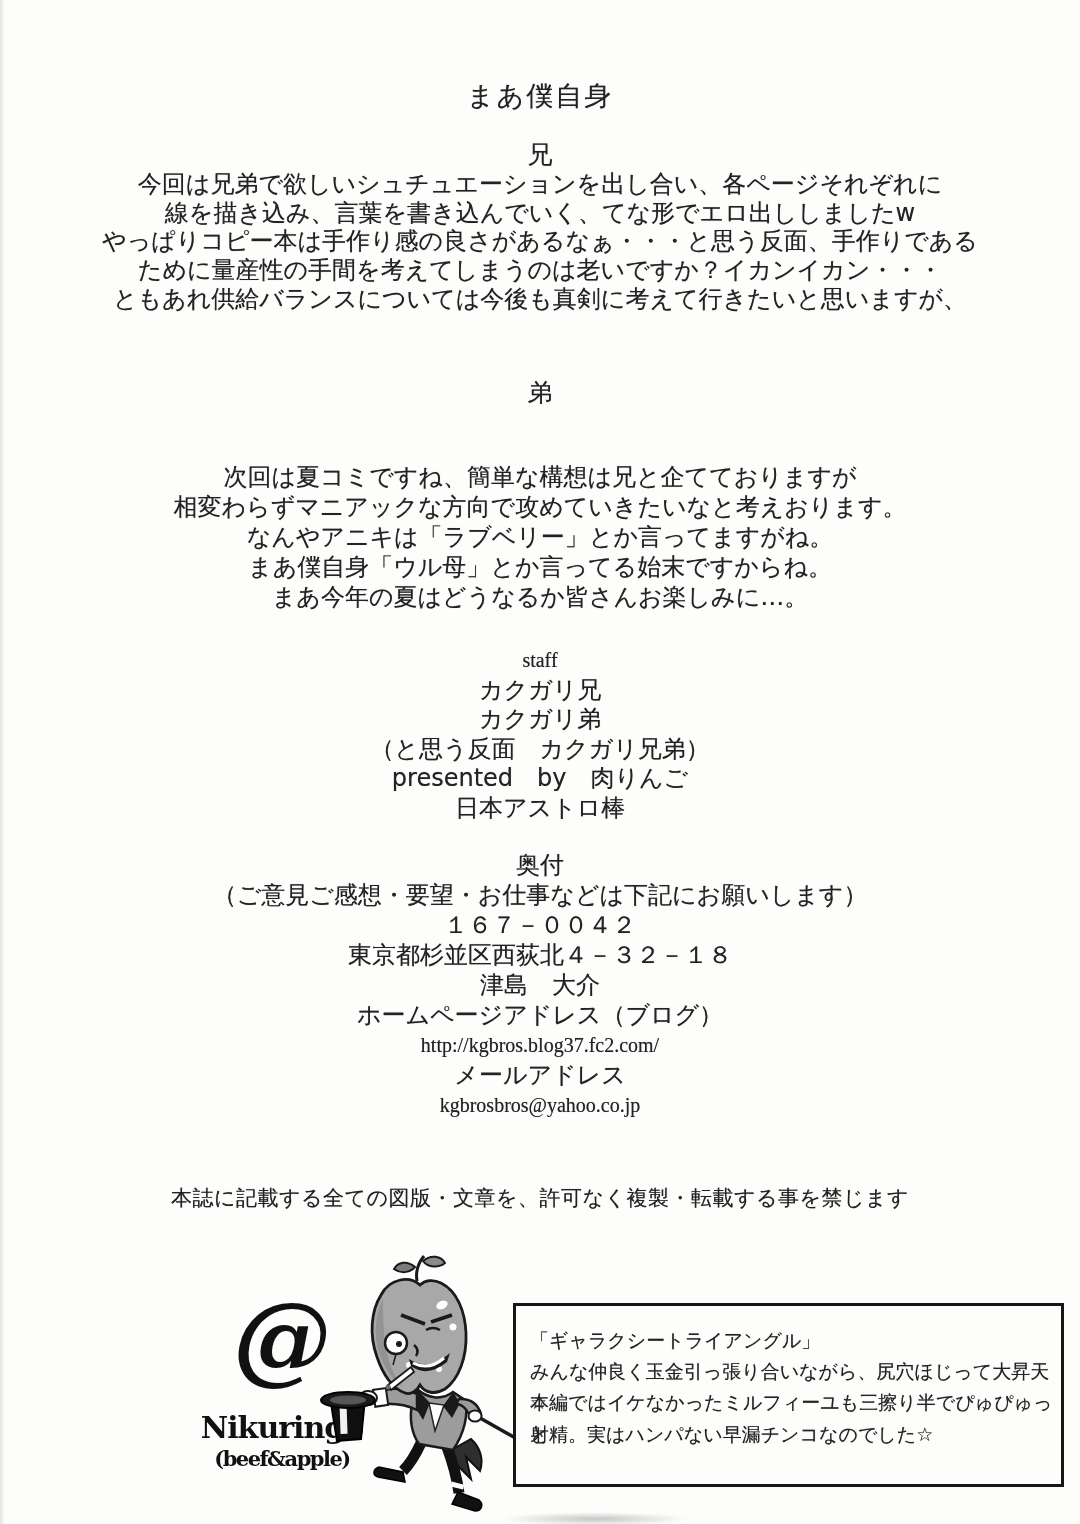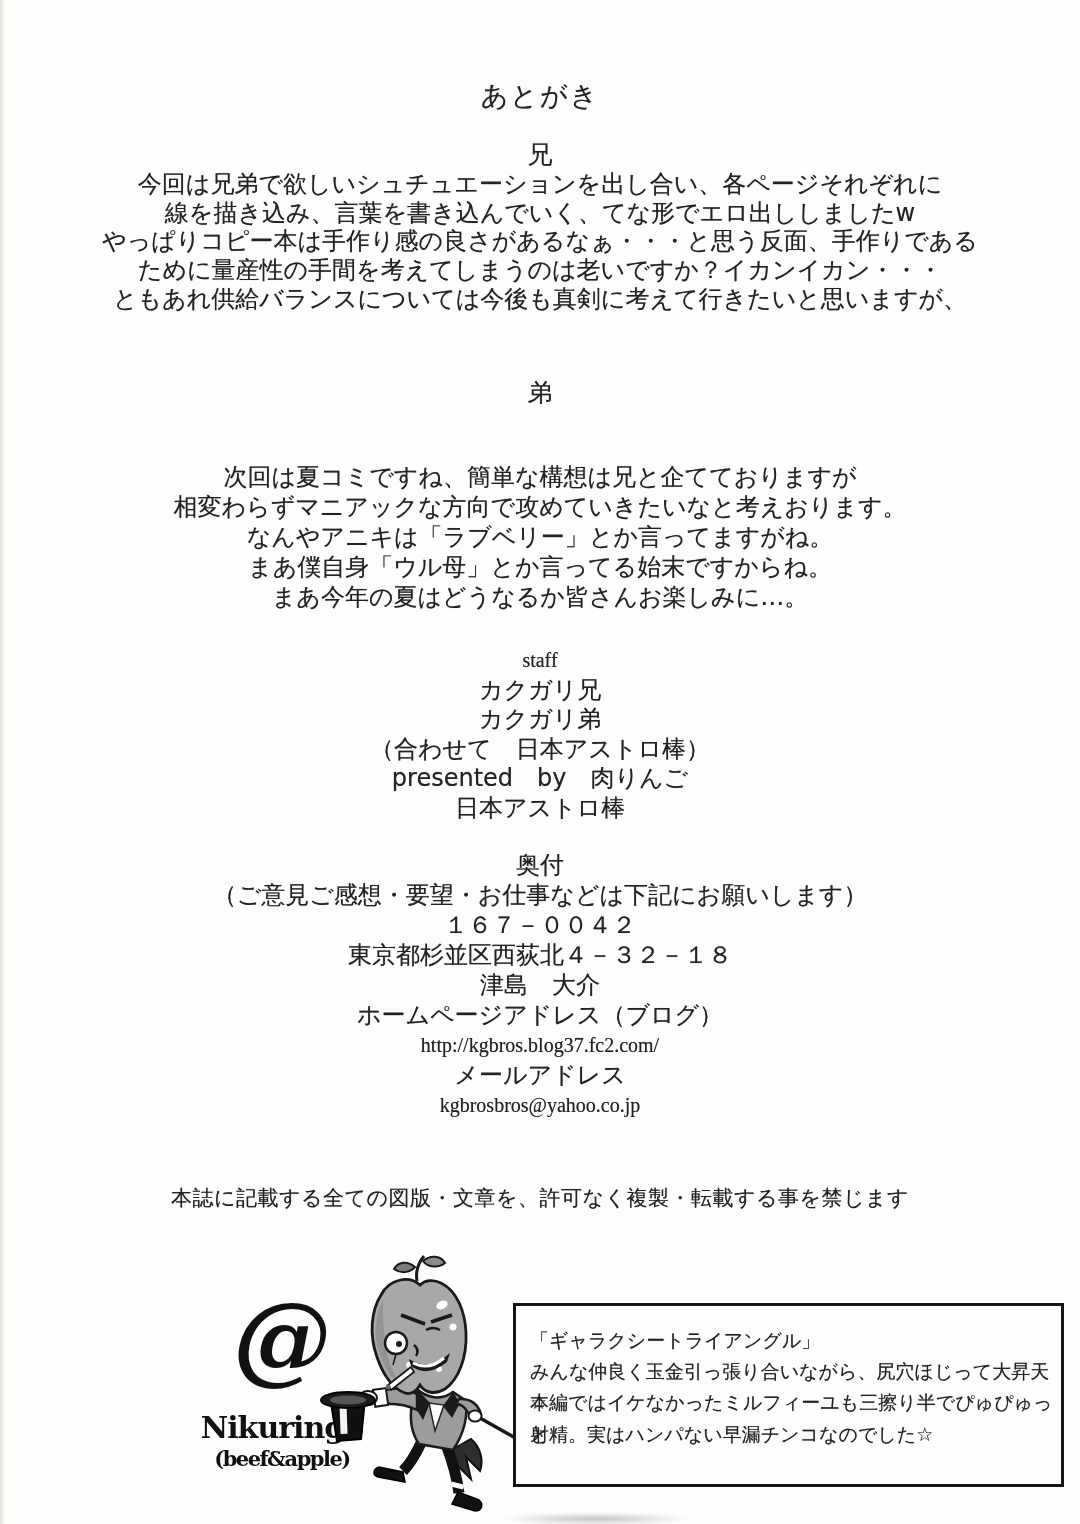--- a/index.html
+++ b/index.html
@@ -51,21 +51,21 @@
   .smudge{position:absolute;left:500px;top:1512px;width:190px;height:14px;
     background:radial-gradient(ellipse at center,#9a9a9a 0%,rgba(250,250,250,0) 70%);
     opacity:.55;border-radius:50%;}
 </style>
 </head>
 <body>
 
 <div class="page">
   <div class="edge-left"></div>
 
-  <div class="cblock title txt">あとがき</div>
+  <div class="cblock title txt">まあ僕自身</div>
 
   <div class="cblock h-bro txt">兄</div>
   <div class="cblock p-bro txt">
     <span class="line">今回は兄弟で欲しいシュチュエーションを出し合い、各ページそれぞれに</span>
     <span class="line">線を描き込み、言葉を書き込んでいく、てな形でエロ出ししましたw</span>
     <span class="line">やっぱりコピー本は手作り感の良さがあるなぁ・・・と思う反面、手作りである</span>
     <span class="line">ために量産性の手間を考えてしまうのは老いですか？イカンイカン・・・</span>
     <span class="line">ともあれ供給バランスについては今後も真剣に考えて行きたいと思いますが、</span>
   </div>
 
@@ -75,21 +75,21 @@
     <span class="line">相変わらずマニアックな方向で攻めていきたいなと考えおります。</span>
     <span class="line">なんやアニキは「ラブベリー」とか言ってますがね。</span>
     <span class="line">まあ僕自身「ウル母」とか言ってる始末ですからね。</span>
     <span class="line">まあ今年の夏はどうなるか皆さんお楽しみに…。</span>
   </div>
 
   <div class="cblock staffb txt">
     <span class="line mono">staff</span>
     <span class="line">カクガリ兄</span>
     <span class="line">カクガリ弟</span>
-    <span class="line">（合わせて　日本アストロ棒）</span>
+    <span class="line">（と思う反面　カクガリ兄弟）</span>
     <span class="line">presented　by　肉りんご</span>
     <span class="line">日本アストロ棒</span>
   </div>
 
   <div class="cblock coloph txt">
     <span class="line">奥付</span>
     <span class="line">（ご意見ご感想・要望・お仕事などは下記にお願いします）</span>
     <span class="line">１６７－００４２</span>
     <span class="line">東京都杉並区西荻北４－３２－１８</span>
     <span class="line">津島　大介</span>

